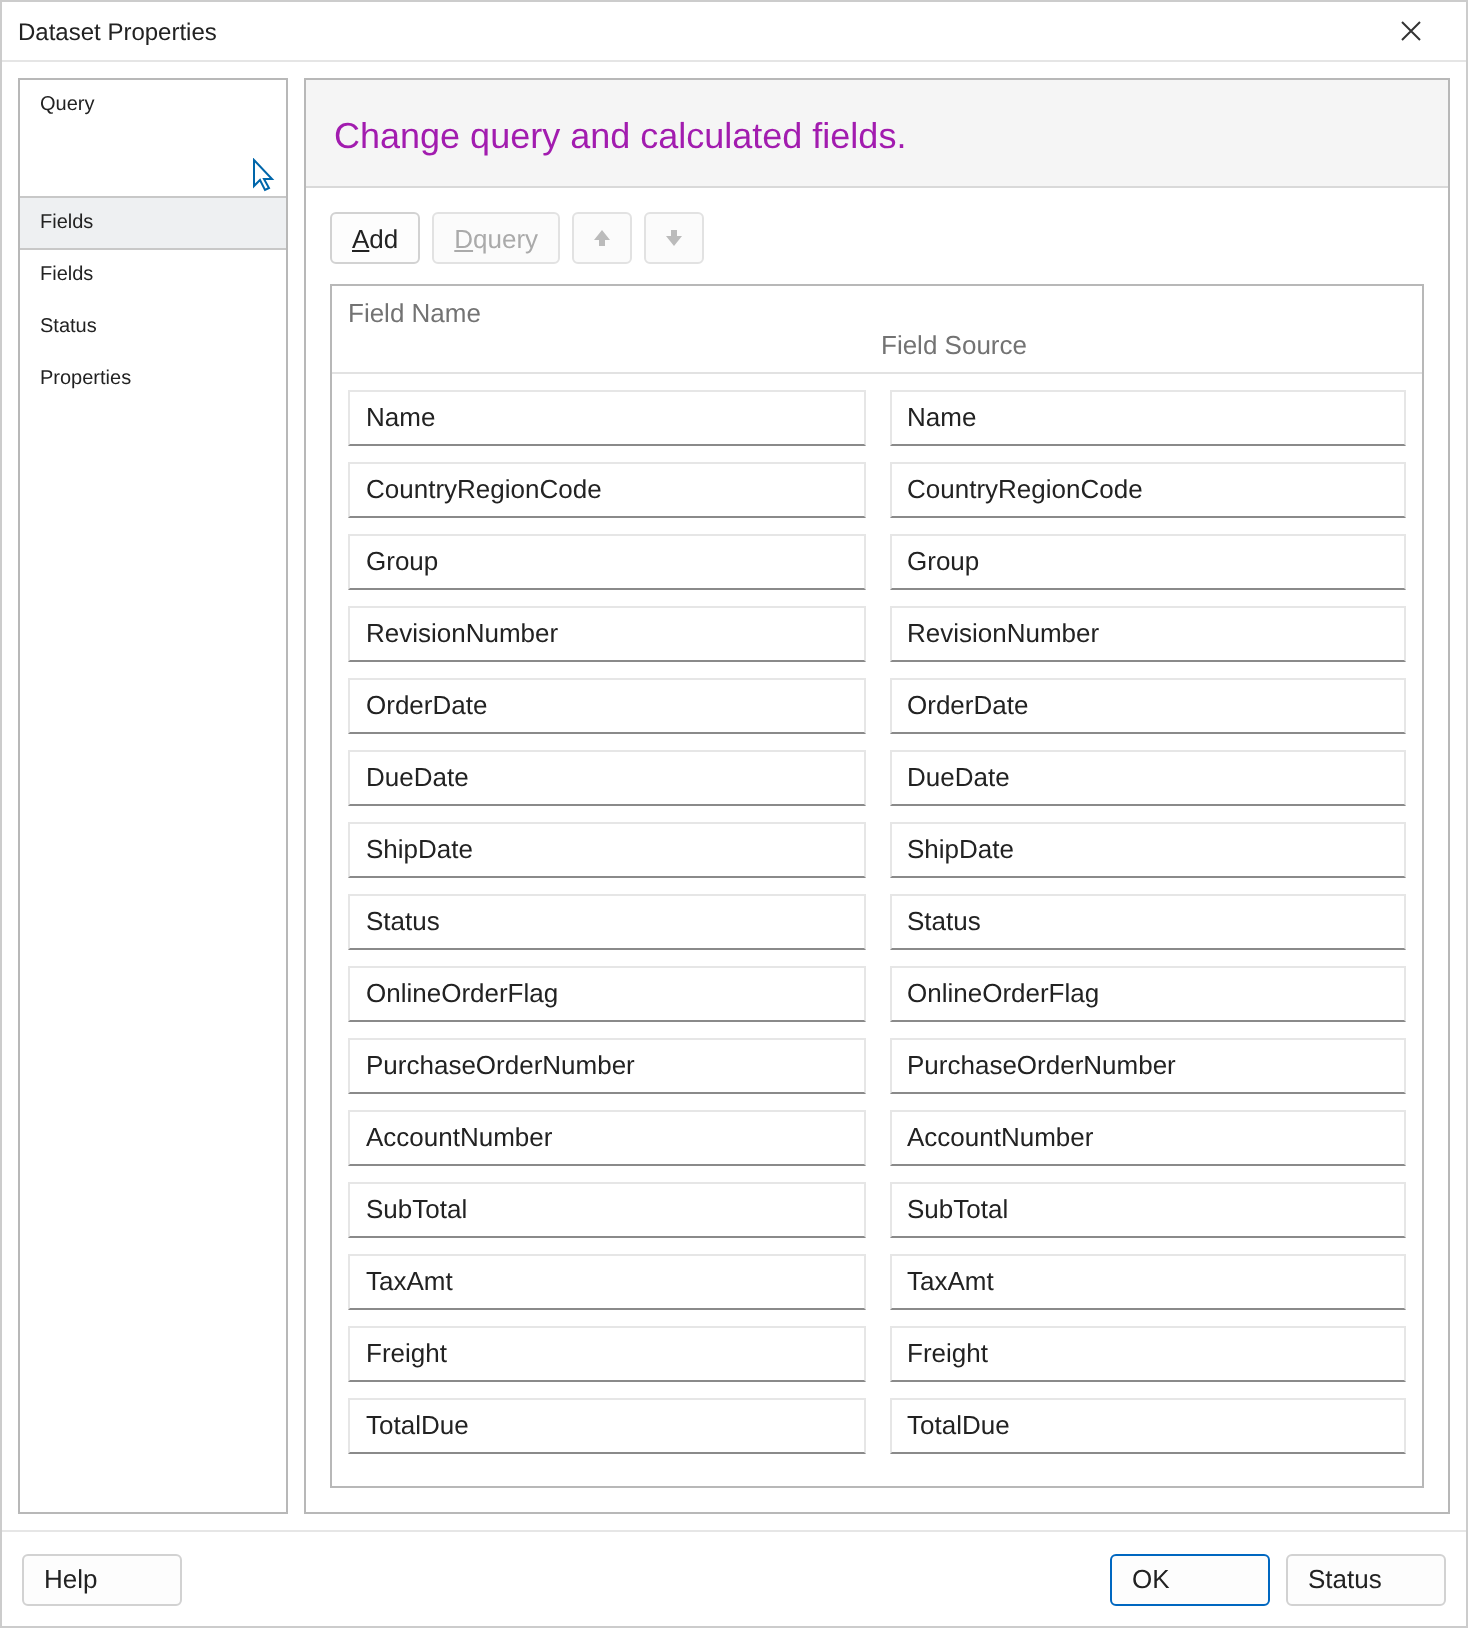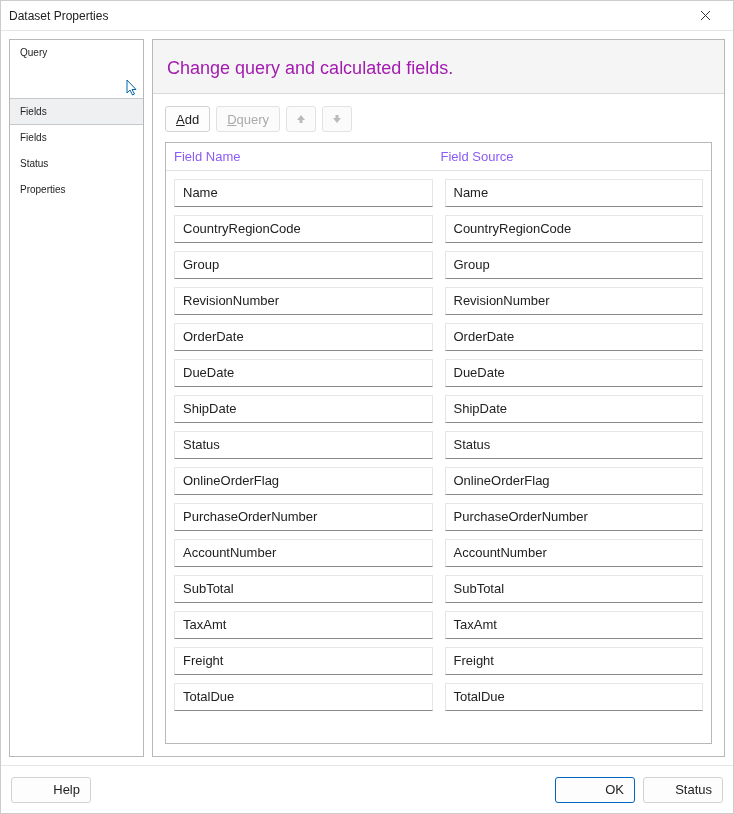--- a/index.html
+++ b/index.html
@@ -126,29 +126,30 @@
     border: 1px solid #b8b8b8;
     display: flex;
     flex-direction: column;
     overflow: hidden;
     position: relative;
   }
   .grid-header {
     display: flex;
     font-size: 13px;
     padding: 6px 8px 6px 8px;
-    color: #8b5cf6;
+    color: #737373;
     border-bottom: 1px solid #e2e2e2;
     background: #fff;
   }
   .grid-header .col {
     flex: 1;
   }
   .grid-header .col + .col {
     padding-left: 4px;
+    margin-top: 16px;
   }
   .grid-body {
     flex: 1;
     overflow-y: auto;
     padding: 4px 4px 4px 4px;
   }
   .grid-row {
     display: flex;
     gap: 12px;
     padding: 4px 4px;
@@ -177,21 +178,21 @@
     height: 48px;
     display: flex;
     align-items: center;
     padding: 0 10px;
     gap: 8px;
     border-top: 1px solid #e6e6e6;
   }
   .footer .spacer { flex: 1; }
   .footer .btn {
     min-width: 80px;
-    justify-content: flex-end;
+    justify-content: flex-start;
   }
   .footer .btn.primary {
     border-color: #0067c0;
   }
 </style>
 </head>
 <body>
 
 <div class="window">
 

